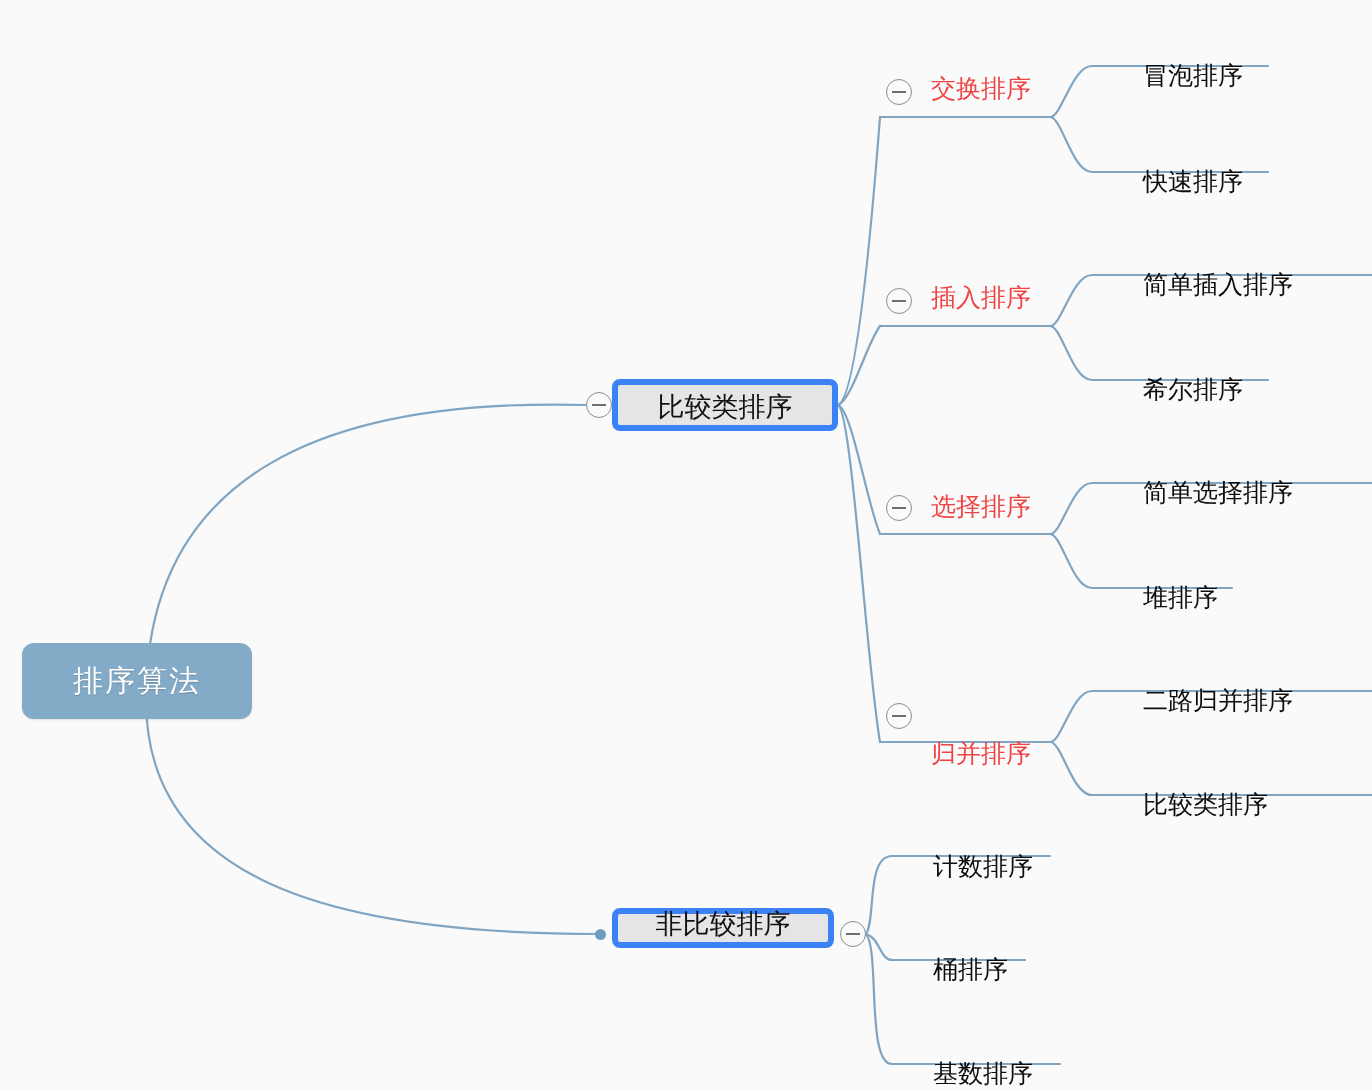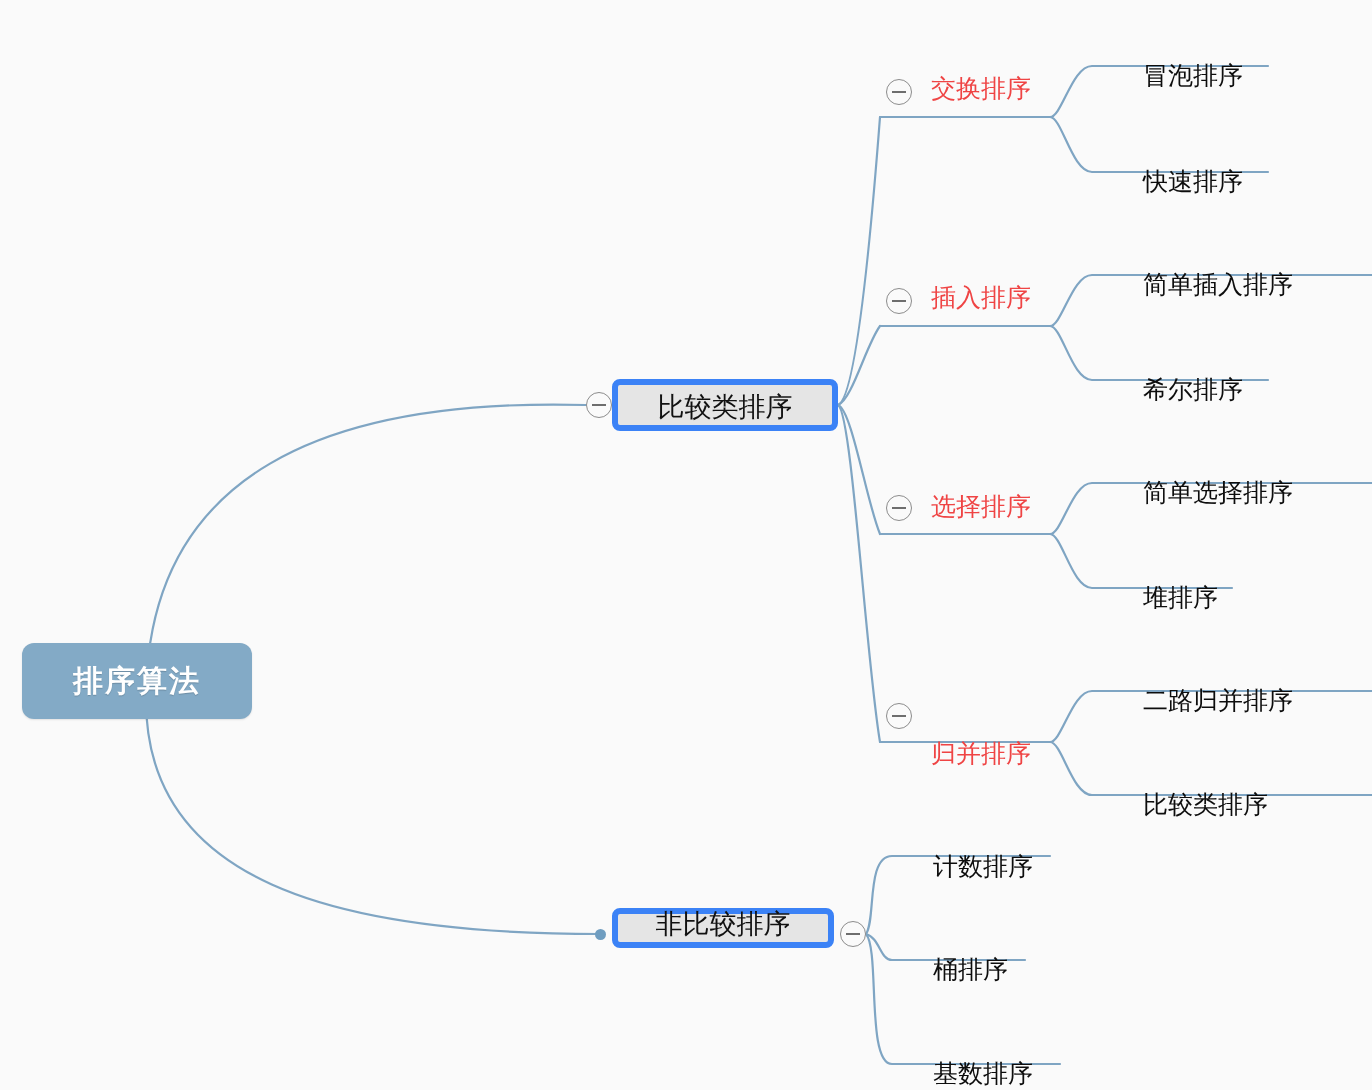--- a/index.html
+++ b/index.html
@@ -33,21 +33,20 @@
     background: #83aac6;
     color: #ffffff;
     border-radius: 12px;
     font-size: 30px;
     letter-spacing: 2px;
     display: flex;
     align-items: center;
     justify-content: center;
     box-shadow: 0 1px 2px rgba(0,0,0,0.10);
     text-shadow: 0 1px 1px rgba(0,0,0,0.18);
-    font-weight: bold;
   }
 
   
   .lvl2-box {
     background: #e5e5e5;
     border: 6px solid #3b82f6;
     border-radius: 8px;
     color: #111111;
     font-size: 27px;
     display: flex;

